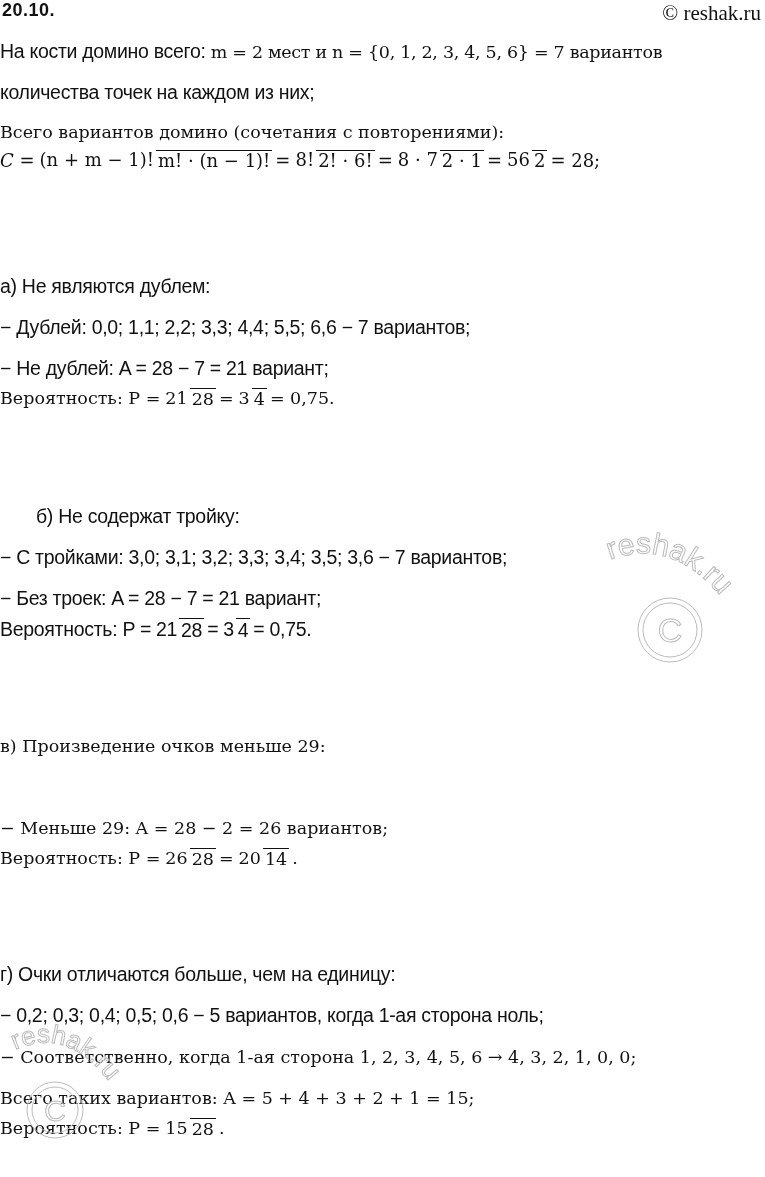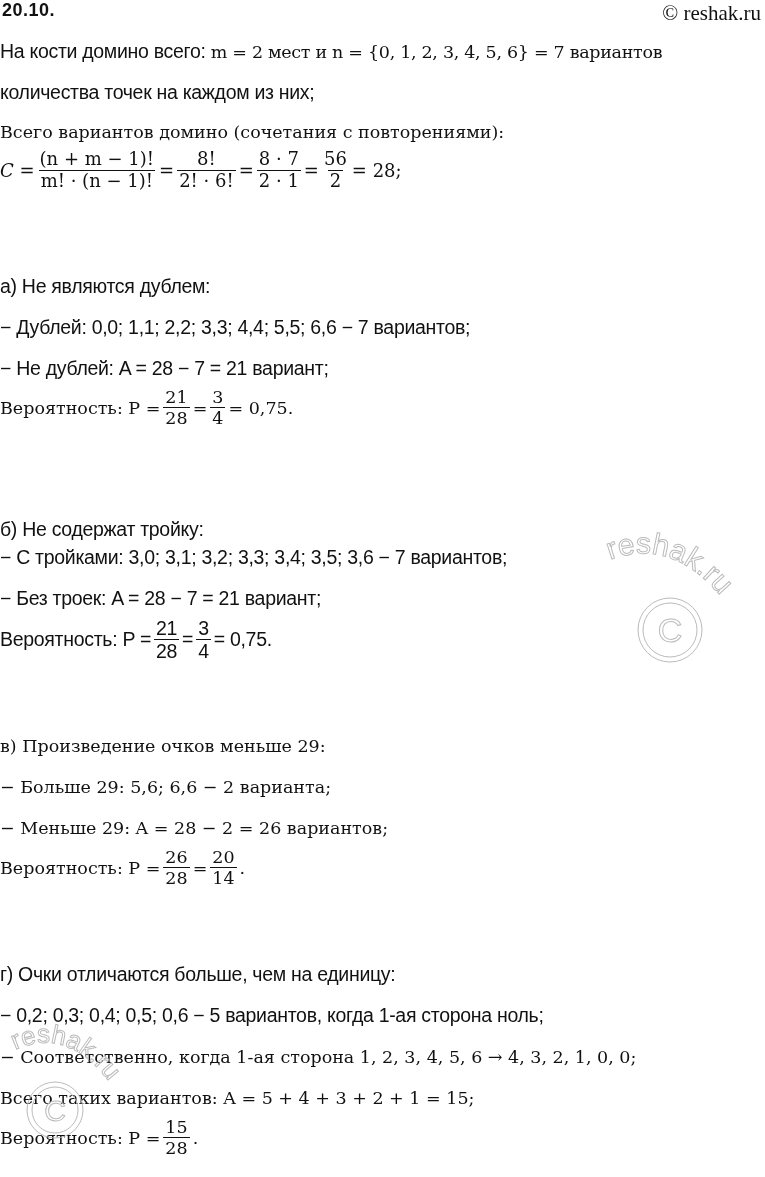--- a/index.html
+++ b/index.html
@@ -23,21 +23,21 @@
     font-family: "Liberation Sans", "DejaVu Sans", sans-serif;
     font-size: 19.5px; letter-spacing: -0.3px;
   }
   .serifline {
     font-family: "DejaVu Serif", "Liberation Serif", serif;
     font-size: 17.5px; letter-spacing: 0;
   }
   .m { font-family: "DejaVu Serif", "Liberation Serif", serif; }
   .i { font-style: italic; font-family: "DejaVu Serif", serif; }
   .frac {
-    display: inline-flex; flex-direction: column; align-items: center;
+    display: inline-flex; flex-direction: row; align-items: center;
     vertical-align: middle; margin: 0 3px; line-height: 1.05;
   }
   .frac .num { padding: 0 2px 1px 2px; }
   .frac .den { border-top: 1.5px solid #111; padding: 1px 2px 0 2px; }
   .eq-row { display: inline-flex; align-items: center; }
   .watermark {
     position: absolute; pointer-events: none;
   }
 </style>
 </head>
@@ -89,39 +89,38 @@
       <span class="den">28</span>
     </span>
     <span>=</span>
     <span class="frac">
       <span class="num">3</span>
       <span class="den">4</span>
     </span>
     <span>= 0,75.</span>
   </div>
 
-  <div class="line" style="top:518px;">б) Не содержат тройку:</div>
+  <div class="line" style="top:505px;padding-left:36px;">б) Не содержат тройку:</div>
   <div class="line" style="top:546px;">− С тройками:  3,0;  3,1;  3,2;  3,3;  3,4;  3,5;  3,6 − 7 вариантов;</div>
   <div class="line" style="top:587px;">− Без троек:  A = 28 − 7 = 21 вариант;</div>
   <div class="line eq-row" style="top:618px;">
     <span>Вероятность:  P =</span>
     <span class="frac">
       <span class="num">21</span>
       <span class="den">28</span>
     </span>
     <span>=</span>
     <span class="frac">
       <span class="num">3</span>
       <span class="den">4</span>
     </span>
     <span>= 0,75.</span>
   </div>
 
   <div class="line serifline" style="top:736px;">в) Произведение очков меньше 29:</div>
-  <div class="line serifline" style="top:777px;">− Больше 29:  5,6;  6,6 − 2 варианта;</div>
   <div class="line serifline" style="top:818px;">− Меньше 29:  A = 28 − 2 = 26 вариантов;</div>
   <div class="line serifline eq-row" style="top:848px;">
     <span>Вероятность:  P =</span>
     <span class="frac">
       <span class="num">26</span>
       <span class="den">28</span>
     </span>
     <span>=</span>
     <span class="frac">
       <span class="num">20</span>

